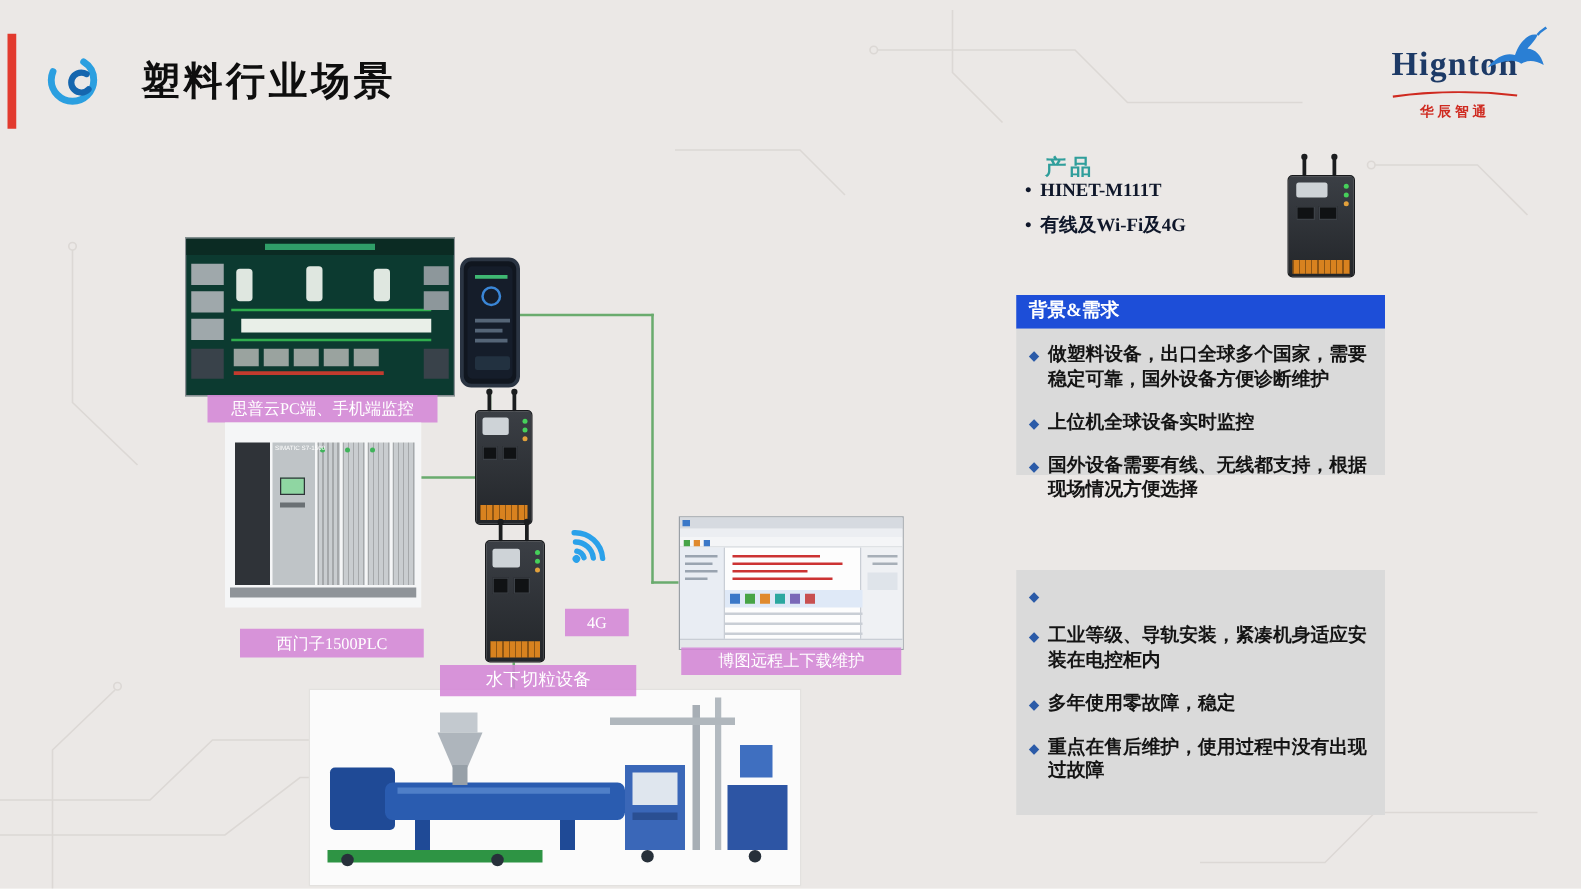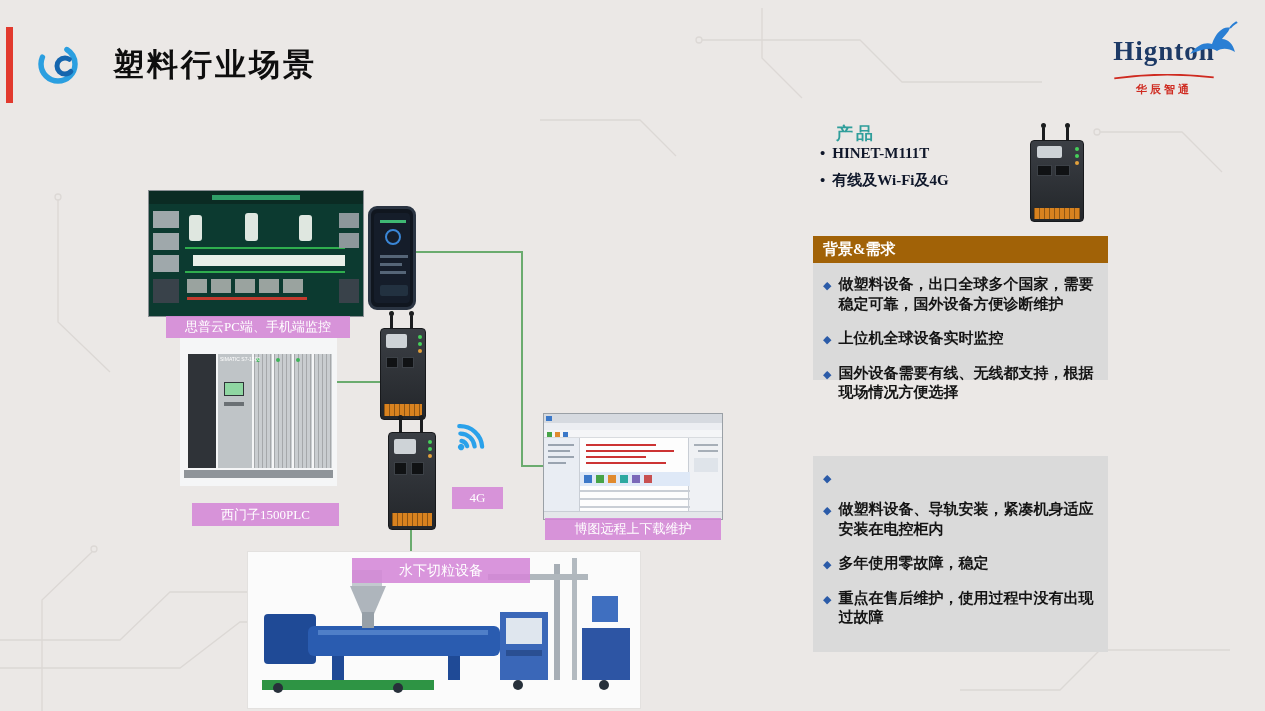--- a/index.html
+++ b/index.html
@@ -65,21 +65,21 @@
 
   
   .cline{position:absolute;background:#6aab6e}
 
   
   .prod-head{position:absolute;left:836px;top:122px;font-size:17px;font-weight:700;color:#2f9e9b;letter-spacing:3px}
   .prod-item{position:absolute;left:820px;font-size:15px;font-weight:700;color:#0f172a;white-space:nowrap}
   .prod-item .pdot{display:inline-block;margin-right:7px}
   .prod-item .pdot::before{content:"•"}
   .sec-head{position:absolute;left:813px;width:295px;height:27px;color:#fff;font-size:15px;font-weight:700;line-height:27px;padding-left:10px}
-  .sec-head.orange{top:236px;background:#a16207}
+  .sec-head.orange{top:236px;background:#1d4ed8}
   .sec-head.blue{top:429px;background:#3a506b}
   .sec-box{position:absolute;left:813px;width:295px;background:#dadada;padding:12px 12px 2px 8px}
   .sec-box.b1{top:263px;height:117px}
   .sec-box.b2{top:456px;height:196px}
   .sec-box .item{display:flex;margin-bottom:15px;font-size:15px;font-weight:700;color:#141414;line-height:1.3}
   .diamond{flex:0 0 auto;color:#2b5ba8;font-size:11px;margin:3px 7px 0 2px}
   .diamond::before{content:"◆"}
 </style>
 </head>
 <body>
@@ -277,21 +277,21 @@
     <rect x="306" y="12" width="6" height="116" fill="#a7aeb5"></rect>
     <rect x="324" y="6" width="5" height="122" fill="#b3bac0"></rect>
     <rect x="240" y="22" width="100" height="6" fill="#b0b7bd"></rect>
     <rect x="334" y="76" width="48" height="52" fill="#2d55a4"></rect>
     <rect x="344" y="44" width="26" height="26" fill="#3f6fc0"></rect>
     <circle cx="30" cy="136" r="5" fill="#27303a"></circle>
     <circle cx="150" cy="136" r="5" fill="#27303a"></circle>
     <circle cx="270" cy="133" r="5" fill="#27303a"></circle>
     <circle cx="356" cy="133" r="5" fill="#27303a"></circle>
   </svg>
-  <div class="plabel" style="left:352px;top:558px;width:178px;height:25px;line-height:25px;font-size:14px">水下切粒设备</div>
+  <div class="plabel" style="left:352px;top:532px;width:157px;height:25px;line-height:25px;font-size:14px">水下切粒设备</div>
 
   <div class="prod-head">产品</div>
   <div class="prod-item" style="top:145px"><span class="pdot"></span><span>HINET-M111T</span></div>
   <div class="prod-item" style="top:171px"><span class="pdot"></span><span>有线及Wi-Fi及4G</span></div>
 
   <div class="gw" style="left:1030px;top:140px;width:54px;height:82px">
     <i class="ant a1"></i>
       <i class="ant a2"></i>
     <div class="body"></div>
       <div class="scr"></div>
@@ -320,21 +320,21 @@
         <span>国外设备需要有线、无线都支持，根据现场情况方便选择</span>
       </div>
   </div>
 
   <div class="sec-box b2">
     <div class="item">
         <span class="diamond"></span>
       </div>
     <div class="item">
         <span class="diamond"></span>
-        <span>做塑料设备、导轨安装，紧凑机身适应安装在电控柜内</span>
+        <span>工业等级、导轨安装，紧凑机身适应安装在电控柜内</span>
       </div>
     <div class="item">
         <span class="diamond"></span>
         <span>多年使用零故障，稳定</span>
       </div>
     <div class="item">
         <span class="diamond"></span>
         <span>重点在售后维护，使用过程中没有出现过故障</span>
       </div>
   </div>

